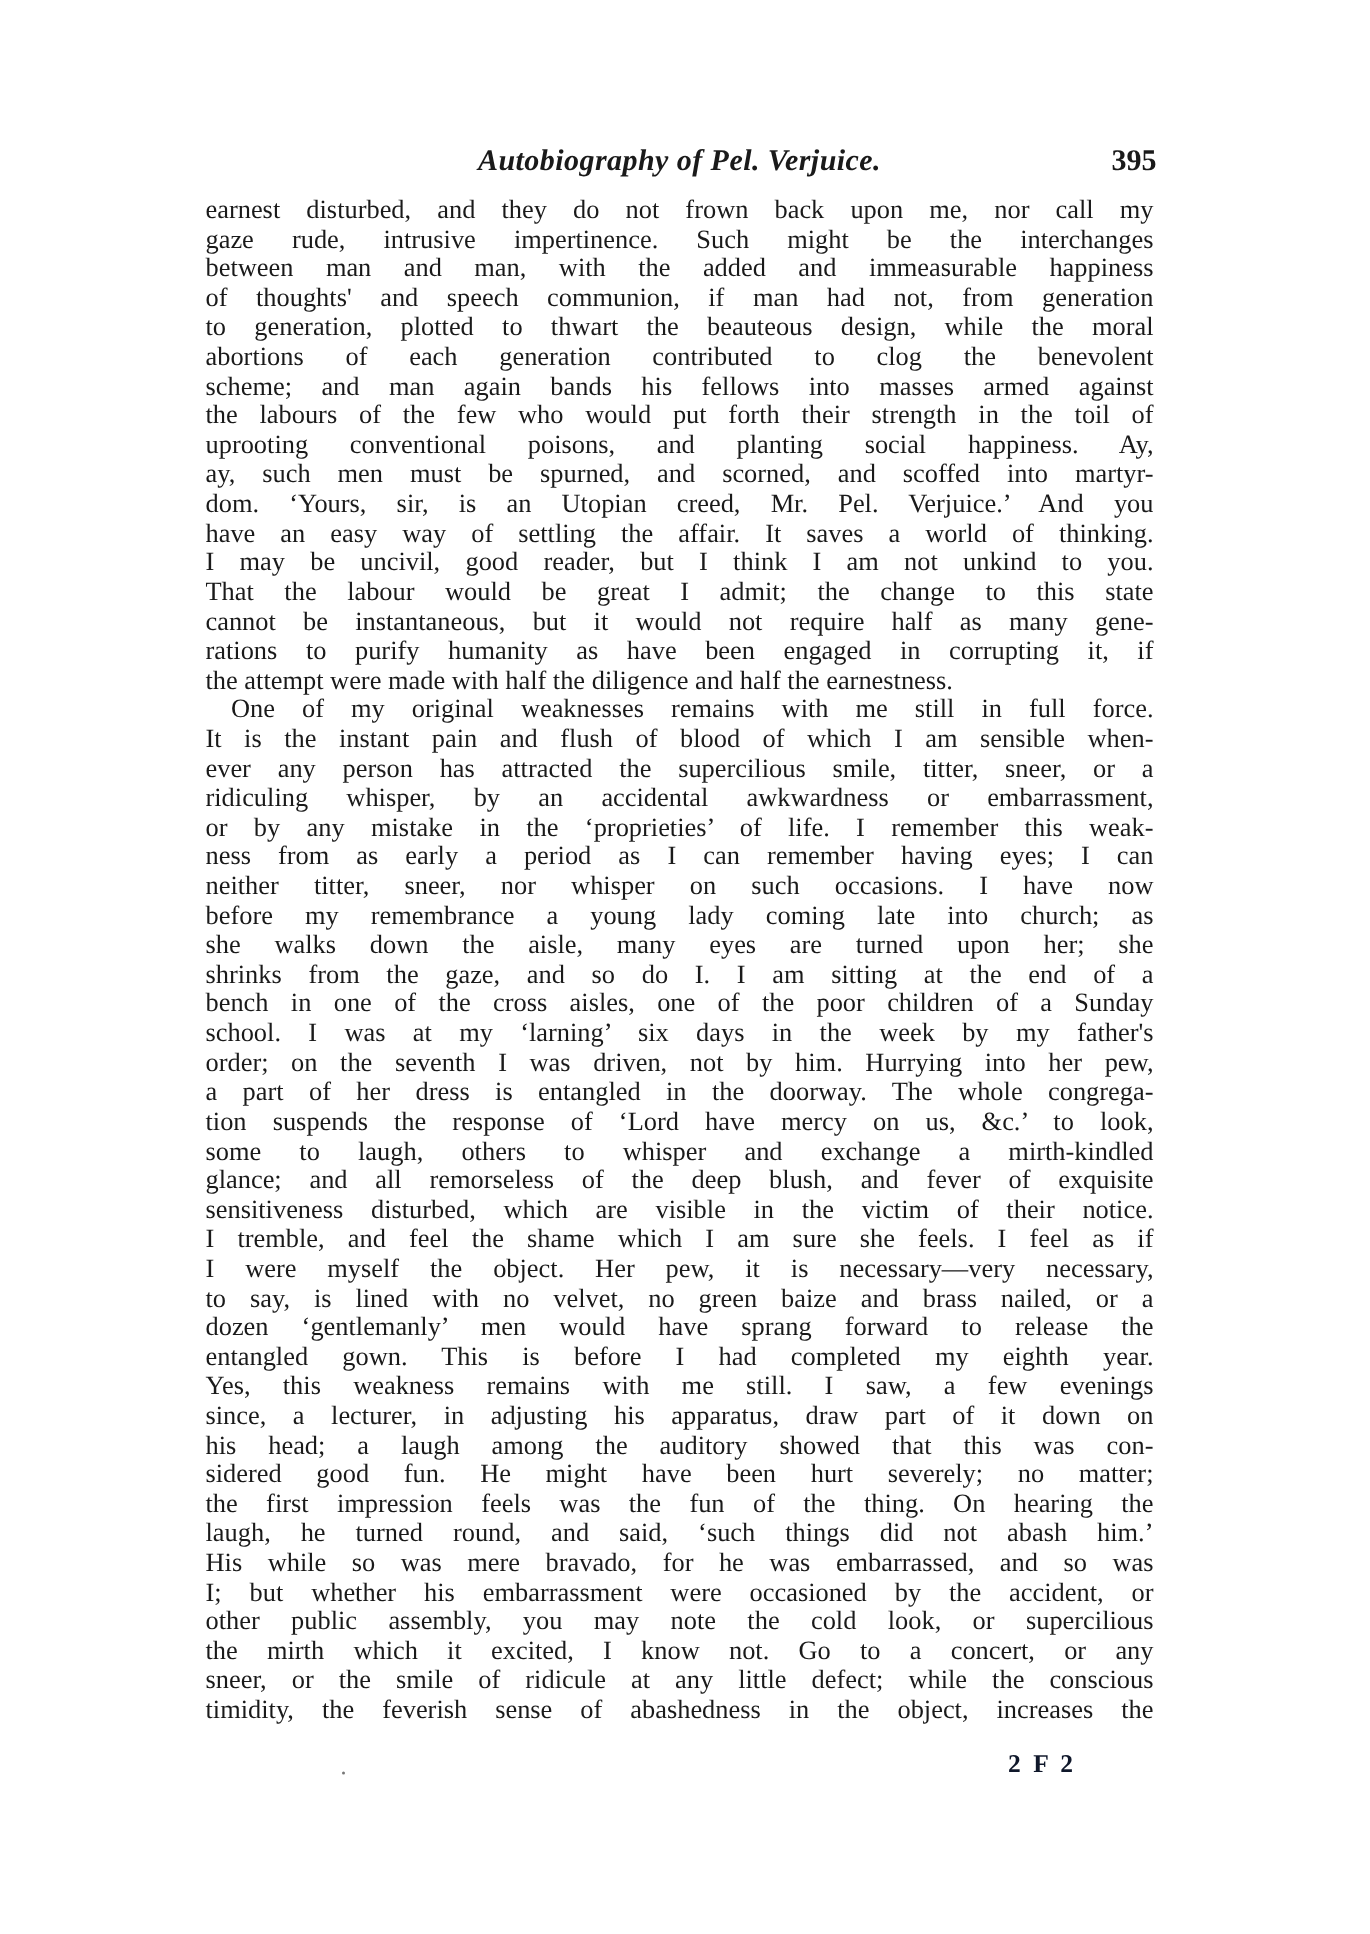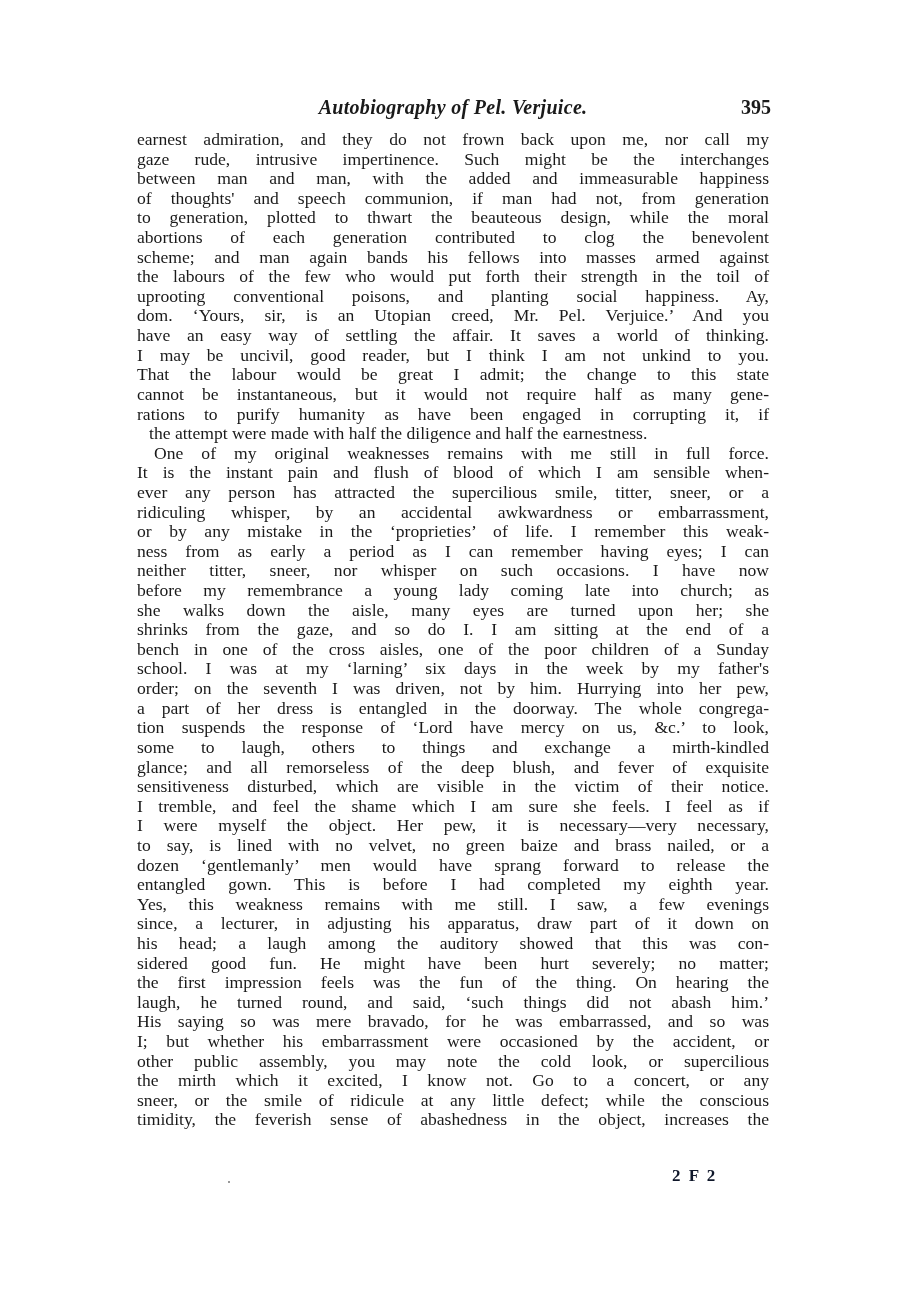--- a/index.html
+++ b/index.html
@@ -17,47 +17,48 @@
       font-style: italic; font-weight: bold; font-size: 20px; letter-spacing: 0.3px; font-family: Liberation Serif, serif;
     }
     .page-number {
       position: absolute; right: -2px; top: 0; font-weight: bold; font-size: 20px; margin-left: 16px;
     }
     .line {
       font-size: 17.6px; line-height: 19.62px; height: 19.62px;
       white-space: nowrap; text-align: justify; text-align-last: justify;
       display: block;
     }
-    .line.last { text-align-last: left; margin-left: 12px; }
+    .line.last { text-align-last: left; }
     .line.indent { padding-left: 17px; }
     .signature {
       position: absolute; left: 672px; top: 1166px;
       font-family: "Liberation Serif", "DejaVu Serif", serif;
       font-weight: bold; font-size: 17px; color: #0f172a; letter-spacing: 2px;
     }
     .speck { position: absolute; left: 228px; top: 1181px; width: 2px; height: 2px; background: #777; border-radius: 1px; }
   </style>
 </head>
 <body>
 
 <div class="page">
   <div class="running-head">
     <div class="running-title">Autobiography of Pel. Verjuice.</div>
     <div class="page-number">395</div>
   </div>
   <div id="body-text">
-      <span class="line">earnest admiration, and they do not frown back upon me, nor call my</span>
+      <span class="line">earnest disturbed, and they do not frown back upon me, nor call my</span>
       <span class="line">gaze rude, intrusive impertinence.  Such might be the interchanges</span>
       <span class="line">between man and man, with the added and immeasurable happiness</span>
       <span class="line">of thoughts' and speech communion, if man had not, from generation</span>
       <span class="line">to generation, plotted to thwart the beauteous design, while the moral</span>
       <span class="line">abortions of each generation contributed to clog the benevolent</span>
       <span class="line">scheme; and man again bands his fellows into masses armed against</span>
       <span class="line">the labours of the few who would put forth their strength in the toil of</span>
       <span class="line">uprooting conventional poisons, and planting social happiness.  Ay,</span>
+      <span class="line">ay, such men must be spurned, and scorned, and scoffed into martyr-</span>
       <span class="line">dom.  ‘Yours, sir, is an Utopian creed, Mr. Pel. Verjuice.’  And you</span>
       <span class="line">have an easy way of settling the affair.  It saves a world of thinking.</span>
       <span class="line">I may be uncivil, good reader, but I think I am not unkind to you.</span>
       <span class="line">That the labour would be great I admit; the change to this state</span>
       <span class="line">cannot be instantaneous, but it would not require half as many gene-</span>
       <span class="line">rations to purify humanity as have been engaged in corrupting it, if</span>
       <span class="line last">the attempt were made with half the diligence and half the earnestness.</span>
       <span class="line indent">One of my original weaknesses remains with me still in full force.</span>
       <span class="line">It is the instant pain and flush of blood of which I am sensible when-</span>
       <span class="line">ever any person has attracted the supercilious smile, titter, sneer, or a</span>
@@ -66,35 +67,35 @@
       <span class="line">ness from as early a period as I can remember having eyes; I can</span>
       <span class="line">neither titter, sneer, nor whisper on such occasions.  I have now</span>
       <span class="line">before my remembrance a young lady coming late into church; as</span>
       <span class="line">she walks down the aisle, many eyes are turned upon her; she</span>
       <span class="line">shrinks from the gaze, and so do I.  I am sitting at the end of a</span>
       <span class="line">bench in one of the cross aisles, one of the poor children of a Sunday</span>
       <span class="line">school.  I was at my ‘larning’ six days in the week by my father's</span>
       <span class="line">order; on the seventh I was driven, not by him.  Hurrying into her pew,</span>
       <span class="line">a part of her dress is entangled in the doorway.  The whole congrega-</span>
       <span class="line">tion suspends the response of ‘Lord have mercy on us, &amp;c.’ to look,</span>
-      <span class="line">some to laugh, others to things and exchange a mirth-kindled</span>
+      <span class="line">some to laugh, others to whisper and exchange a mirth-kindled</span>
       <span class="line">glance; and all remorseless of the deep blush, and fever of exquisite</span>
       <span class="line">sensitiveness disturbed, which are visible in the victim of their notice.</span>
       <span class="line">I tremble, and feel the shame which I am sure she feels.  I feel as if</span>
       <span class="line">I were myself the object.  Her pew, it is necessary—very necessary,</span>
       <span class="line">to say, is lined with no velvet, no green baize and brass nailed, or a</span>
       <span class="line">dozen ‘gentlemanly’ men would have sprang forward to release the</span>
       <span class="line">entangled gown.  This is before I had completed my eighth year.</span>
       <span class="line">Yes, this weakness remains with me still.  I saw, a few evenings</span>
       <span class="line">since, a lecturer, in adjusting his apparatus, draw part of it down on</span>
       <span class="line">his head; a laugh among the auditory showed that this was con-</span>
       <span class="line">sidered good fun.  He might have been hurt severely; no matter;</span>
       <span class="line">the first impression feels was the fun of the thing.  On hearing the</span>
       <span class="line">laugh, he turned round, and said, ‘such things did not abash him.’</span>
-      <span class="line">His saying so was mere bravado, for he was embarrassed, and so was</span>
+      <span class="line">His while so was mere bravado, for he was embarrassed, and so was</span>
       <span class="line">I; but whether his embarrassment were occasioned by the accident, or</span>
       <span class="line">other public assembly, you may note the cold look, or supercilious</span>
       <span class="line">the mirth which it excited, I know not.  Go to a concert, or any</span>
       <span class="line">sneer, or the smile of ridicule at any little defect; while the conscious</span>
       <span class="line">timidity, the feverish sense of abashedness in the object, increases the</span>
     </div>
 </div>
 <div class="speck"></div>
 <div class="signature">2 F 2</div>
 

